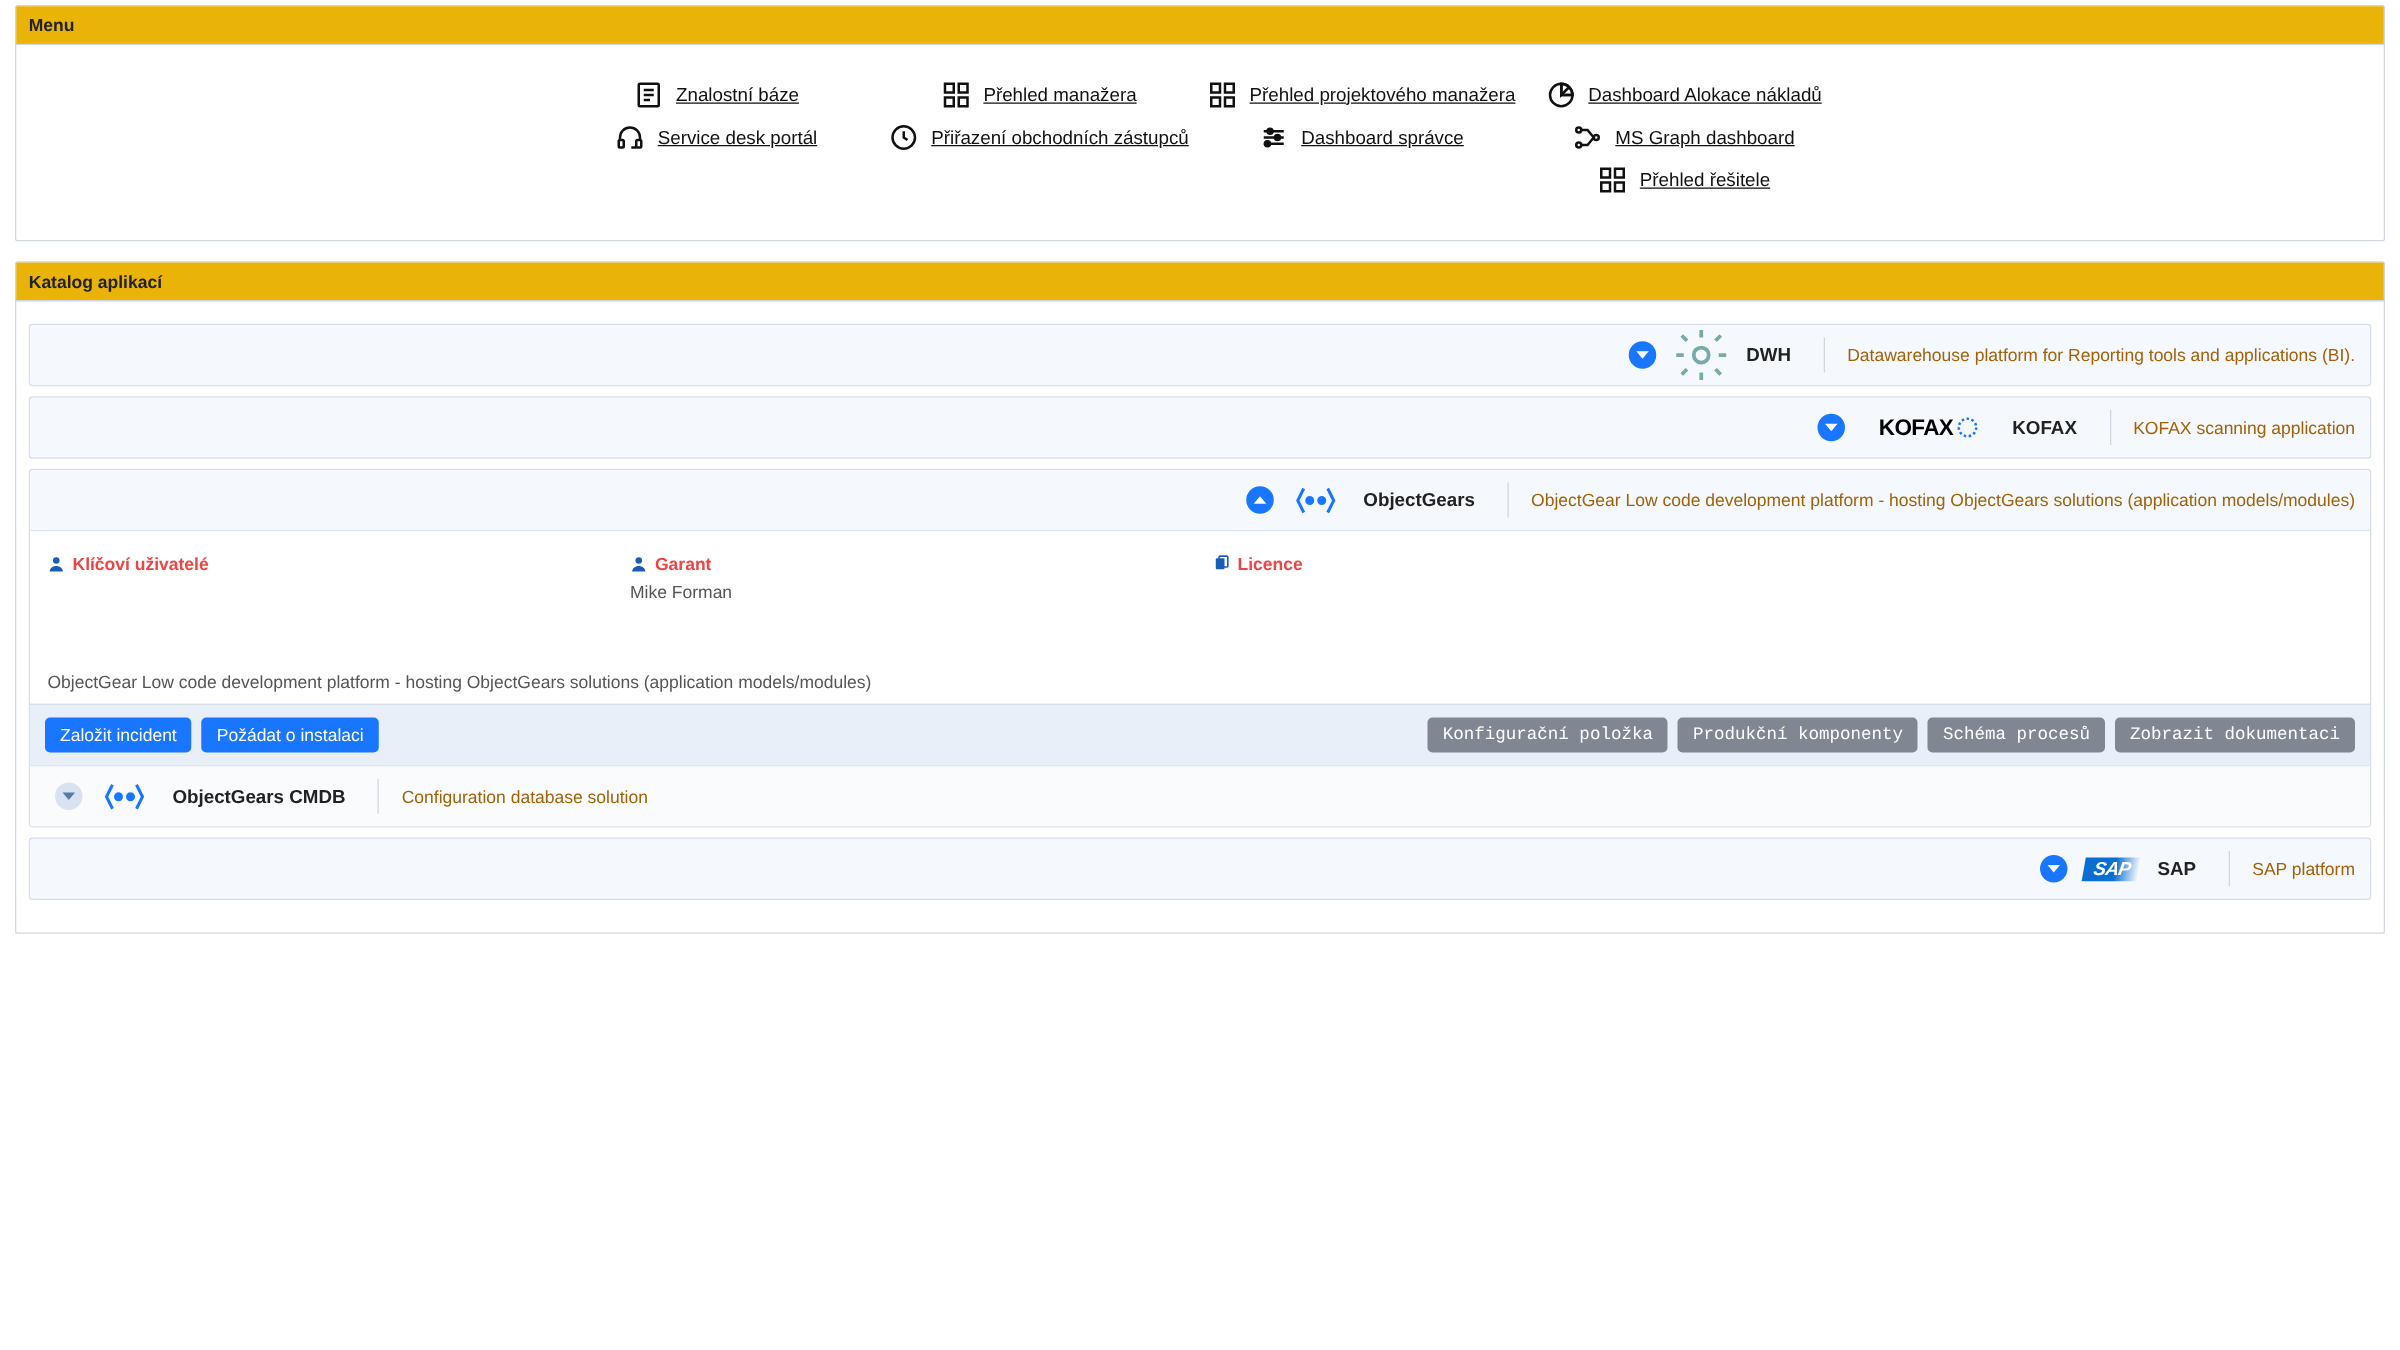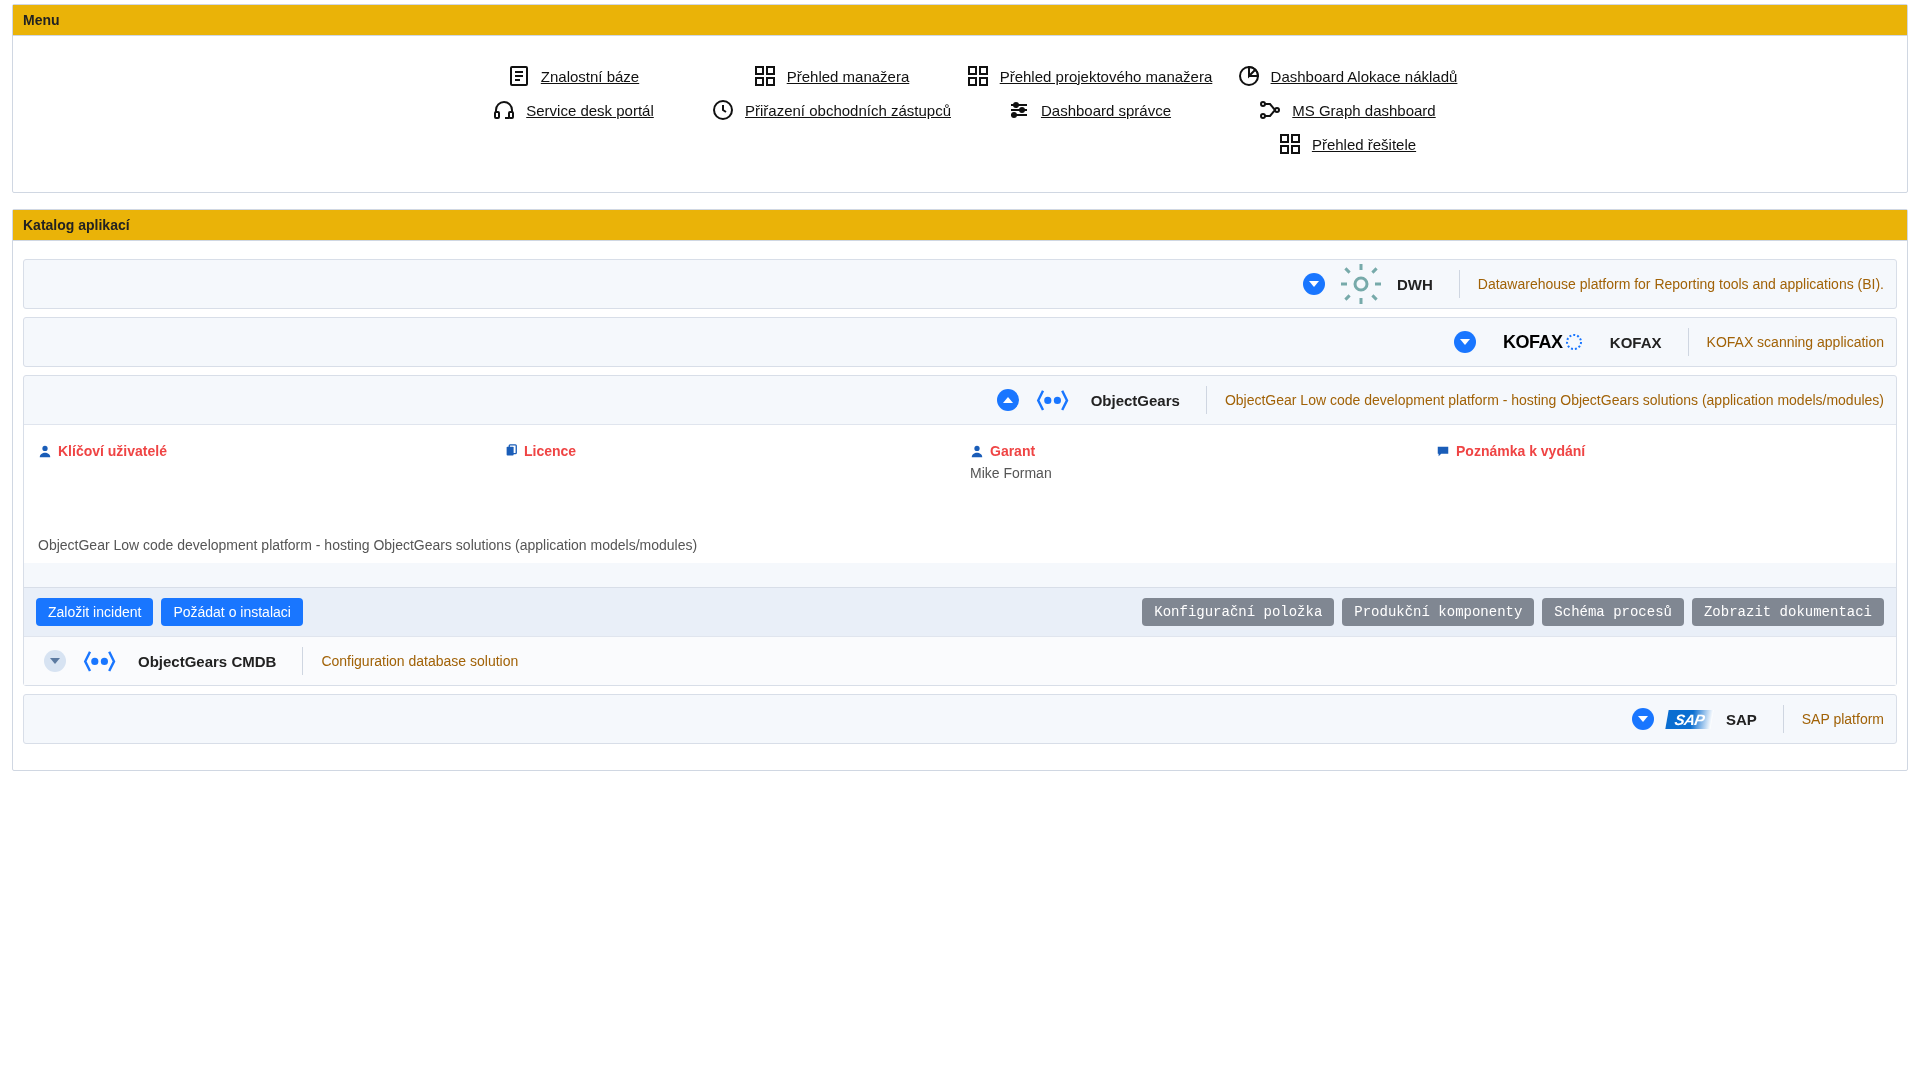--- a/index.html
+++ b/index.html
@@ -155,21 +155,20 @@
     grid-column: 1 / -1;
     margin-top: 30px;
   }
   .action-bar {
     background: #e9eff8;
     border-top: 1px solid #d8dee8;
     padding: 10px 12px;
     display: flex;
     align-items: center;
     gap: 8px;
-    margin-top: 24px;
   }
   .btn {
     padding: 6px 12px;
     border-radius: 4px;
     border: none;
     cursor: pointer;
     font-size: 14px;
   }
   .btn-primary { background: #1976ff; color: #fff; }
   .btn-grey { background: #808792; color: #ffffff; font-family: Liberation Mono, monospace; }
@@ -352,42 +351,34 @@
                 <span class="li"><svg viewBox="0 0 16 16" fill="#1a5db8">
                     <circle cx="8" cy="5" r="3"></circle>
                     <path d="M2 15c0-3 3-5 6-5s6 2 6 5z"></path>
                   </svg></span>
                 <span>Klíčoví uživatelé</span>
               </div>
             </div>
             <div>
               <div class="detail-label">
                 <span class="li"><svg viewBox="0 0 16 16" fill="#1a5db8">
-                    <rect x="3" y="3" width="8" height="10" rx="1"></rect>
-                    <rect x="6" y="1" width="8" height="10" rx="1" fill="none" stroke="#1a5db8" stroke-width="1.5"></rect>
-                  </svg></span>
-                <span>Licence</span>
-              </div>
-            </div>
-            <div>
-              <div class="detail-label">
-                <span class="li"><svg viewBox="0 0 16 16" fill="#1a5db8">
                     <circle cx="8" cy="5" r="3"></circle>
                     <path d="M2 15c0-3 3-5 6-5s6 2 6 5z"></path>
                   </svg></span>
                 <span>Garant</span>
               </div>
               <div class="detail-value">Mike Forman</div>
             </div>
             <div>
               <div class="detail-label">
                 <span class="li"><svg viewBox="0 0 16 16" fill="#1a5db8">
-                    <path d="M2 3h12v8H6l-3 3V11H2z"></path>
+                    <rect x="3" y="3" width="8" height="10" rx="1"></rect>
+                    <rect x="6" y="1" width="8" height="10" rx="1" fill="none" stroke="#1a5db8" stroke-width="1.5"></rect>
                   </svg></span>
-                <span>Poznámka k vydání</span>
+                <span>Licence</span>
               </div>
             </div>
             <div class="detail-full">
               <div class="detail-value">ObjectGear Low code development platform - hosting ObjectGears solutions (application models/modules)</div>
             </div>
           </div>
         </div>
         <div class="action-bar">
           <button class="btn btn-primary">Založit incident</button>
           <button class="btn btn-primary">Požádat o instalaci</button>

